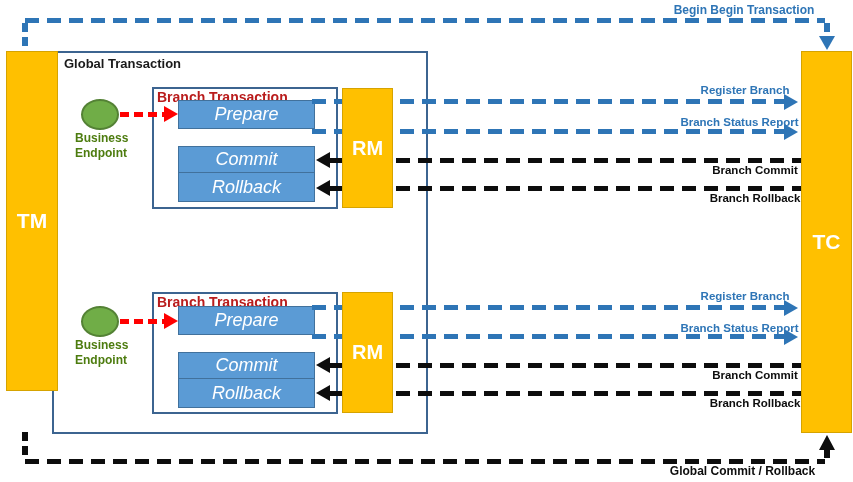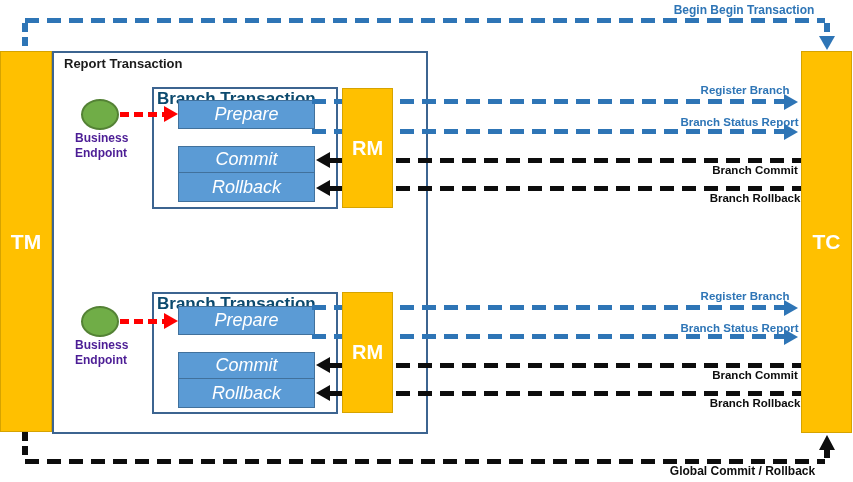--- a/index.html
+++ b/index.html
@@ -10,30 +10,30 @@
     font-family:"Liberation Sans", sans-serif;
   }
 
   
   .frame { position:absolute; background:#ffffff; border:2px solid var(--frame,#3C6490); }
   .global-box  { left:52px;  top:51px;  width:376px; height:383px; }
   .frame-title { position:absolute; left:10px; top:3px; font-size:13px; font-weight:bold; color:#1a1a1a; white-space:nowrap; }
   .branch-box  { width:186px; height:122px; border-width:2px; }
   .bb1 { left:152px; top:87px; }
   .bb2 { left:152px; top:292px; }
-  .branch-title { position:absolute; left:3px; top:0px; font-size:17px; font-weight:bold; color:#0c4a6e; white-space:nowrap; }
+  .branch-title { position:absolute; left:3px; top:0px; font-size:14px; font-weight:bold; color:#b91c1c; white-space:nowrap; }
 
   
   .node-orange {
     position:absolute; background:var(--orange,#FFC000);
     border:1px solid var(--orange-border,#D6A300);
     display:flex; align-items:center; justify-content:center;
     color:#ffffff; font-weight:bold; z-index:6;
   }
-  .tm  { left:0px;   top:51px;  width:52px; height:381px; font-size:21px;text-align:center; }
+  .tm  { left:6px;   top:51px;  width:52px; height:340px; font-size:21px;text-align:center; }
   .tc  { left:801px; top:51px;  width:51px; height:382px; font-size:21px; }
   .rm1 { left:342px; top:88px;  width:51px; height:120px; font-size:20px; }
   .rm2 { left:342px; top:292px; width:51px; height:121px; font-size:20px; }
 
   
   .action {
     position:absolute; left:178px; width:137px;
     background:var(--box-blue,#5B9BD5); border:1px solid var(--box-blue-border,#41719C);
     display:flex; align-items:center; justify-content:center;
     color:#ffffff; font-style:italic; font-size:18px; z-index:2;
@@ -45,21 +45,21 @@
   .com2  { top:352px; height:27px; }
   .roll2 { top:378px; height:30px; }
 
   
   .endpoint {
     position:absolute; width:38px; height:31px; border-radius:50%;
     background:var(--green,#70AD47); border:2px solid var(--green-border,#548235); z-index:2;
   }
   .ep1 { left:81px; top:99px; }
   .ep2 { left:81px; top:306px; }
-  .be-label { position:absolute; left:75px; font-size:12px; font-weight:bold; color:#4c1d95; line-height:15px; z-index:2; }
+  .be-label { position:absolute; left:75px; font-size:12px; font-weight:bold; color:#4d7c0f; line-height:15px; z-index:2; }
   .bel1 { top:131px; }
   .bel2 { top:338px; }
 
   
   .hline { position:absolute; height:5px; z-index:3; }
   .vline { position:absolute; width:6px;  z-index:3; }
   .h-blue  { background:repeating-linear-gradient(90deg,  var(--blue,#2E75B6) 0 14px, transparent 14px 22px); }
   .h-black { background:repeating-linear-gradient(90deg,  var(--black,#0D0D0D) 0 14px, transparent 14px 22px); }
   .h-red   { background:repeating-linear-gradient(90deg,  var(--red,#FF0000) 0 9px,  transparent 9px 14px); }
   .v-blue  { background:repeating-linear-gradient(180deg, var(--blue,#2E75B6) 0 9px,  transparent 9px 14px); }
@@ -85,21 +85,21 @@
   .reg2  { left:690px; top:290px; width:110px; font-size:11.5px; }
   .bsr2  { left:672px; top:322px; width:135px; font-size:11.5px; }
   .bc2   { left:700px; top:369px; width:110px; font-size:11.5px; }
   .br2   { left:700px; top:397px; width:110px; font-size:11.5px; }
   .gcr   { left:630px; top:464px; width:225px; }
 </style>
 </head>
 <body>
 
 <div class="frame global-box">
-  <span class="frame-title">Report Transaction</span>
+  <span class="frame-title">Global Transaction</span>
 </div>
 
 <div class="frame branch-box bb1">
   <span class="branch-title">Branch Transaction</span>
 </div>
 <div class="frame branch-box bb2">
   <span class="branch-title">Branch Transaction</span>
 </div>
 
 <div class="action prep1">Prepare</div>

